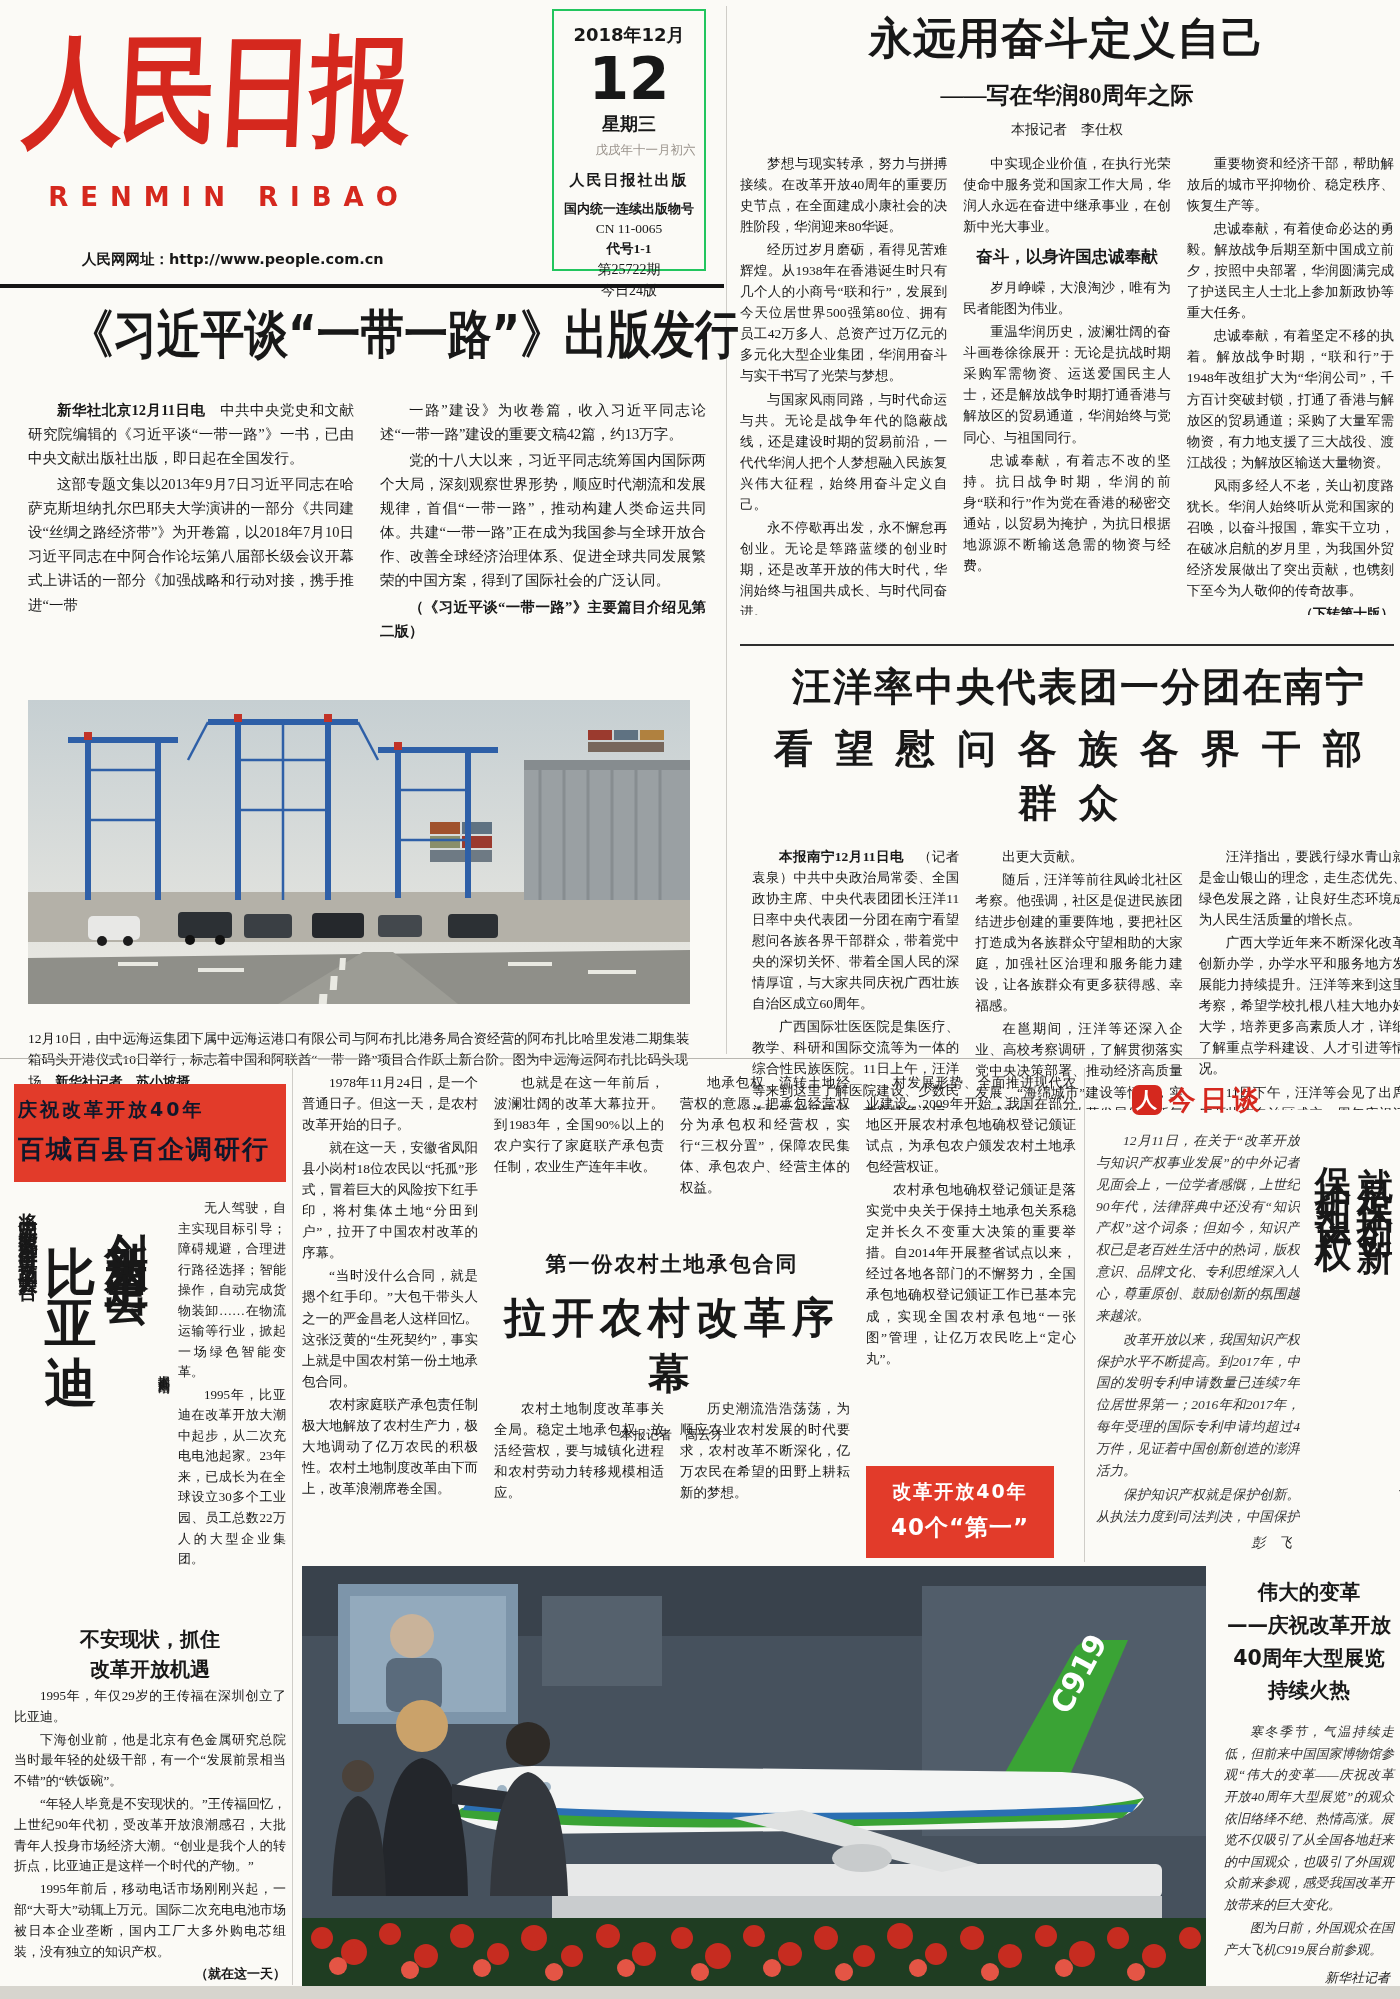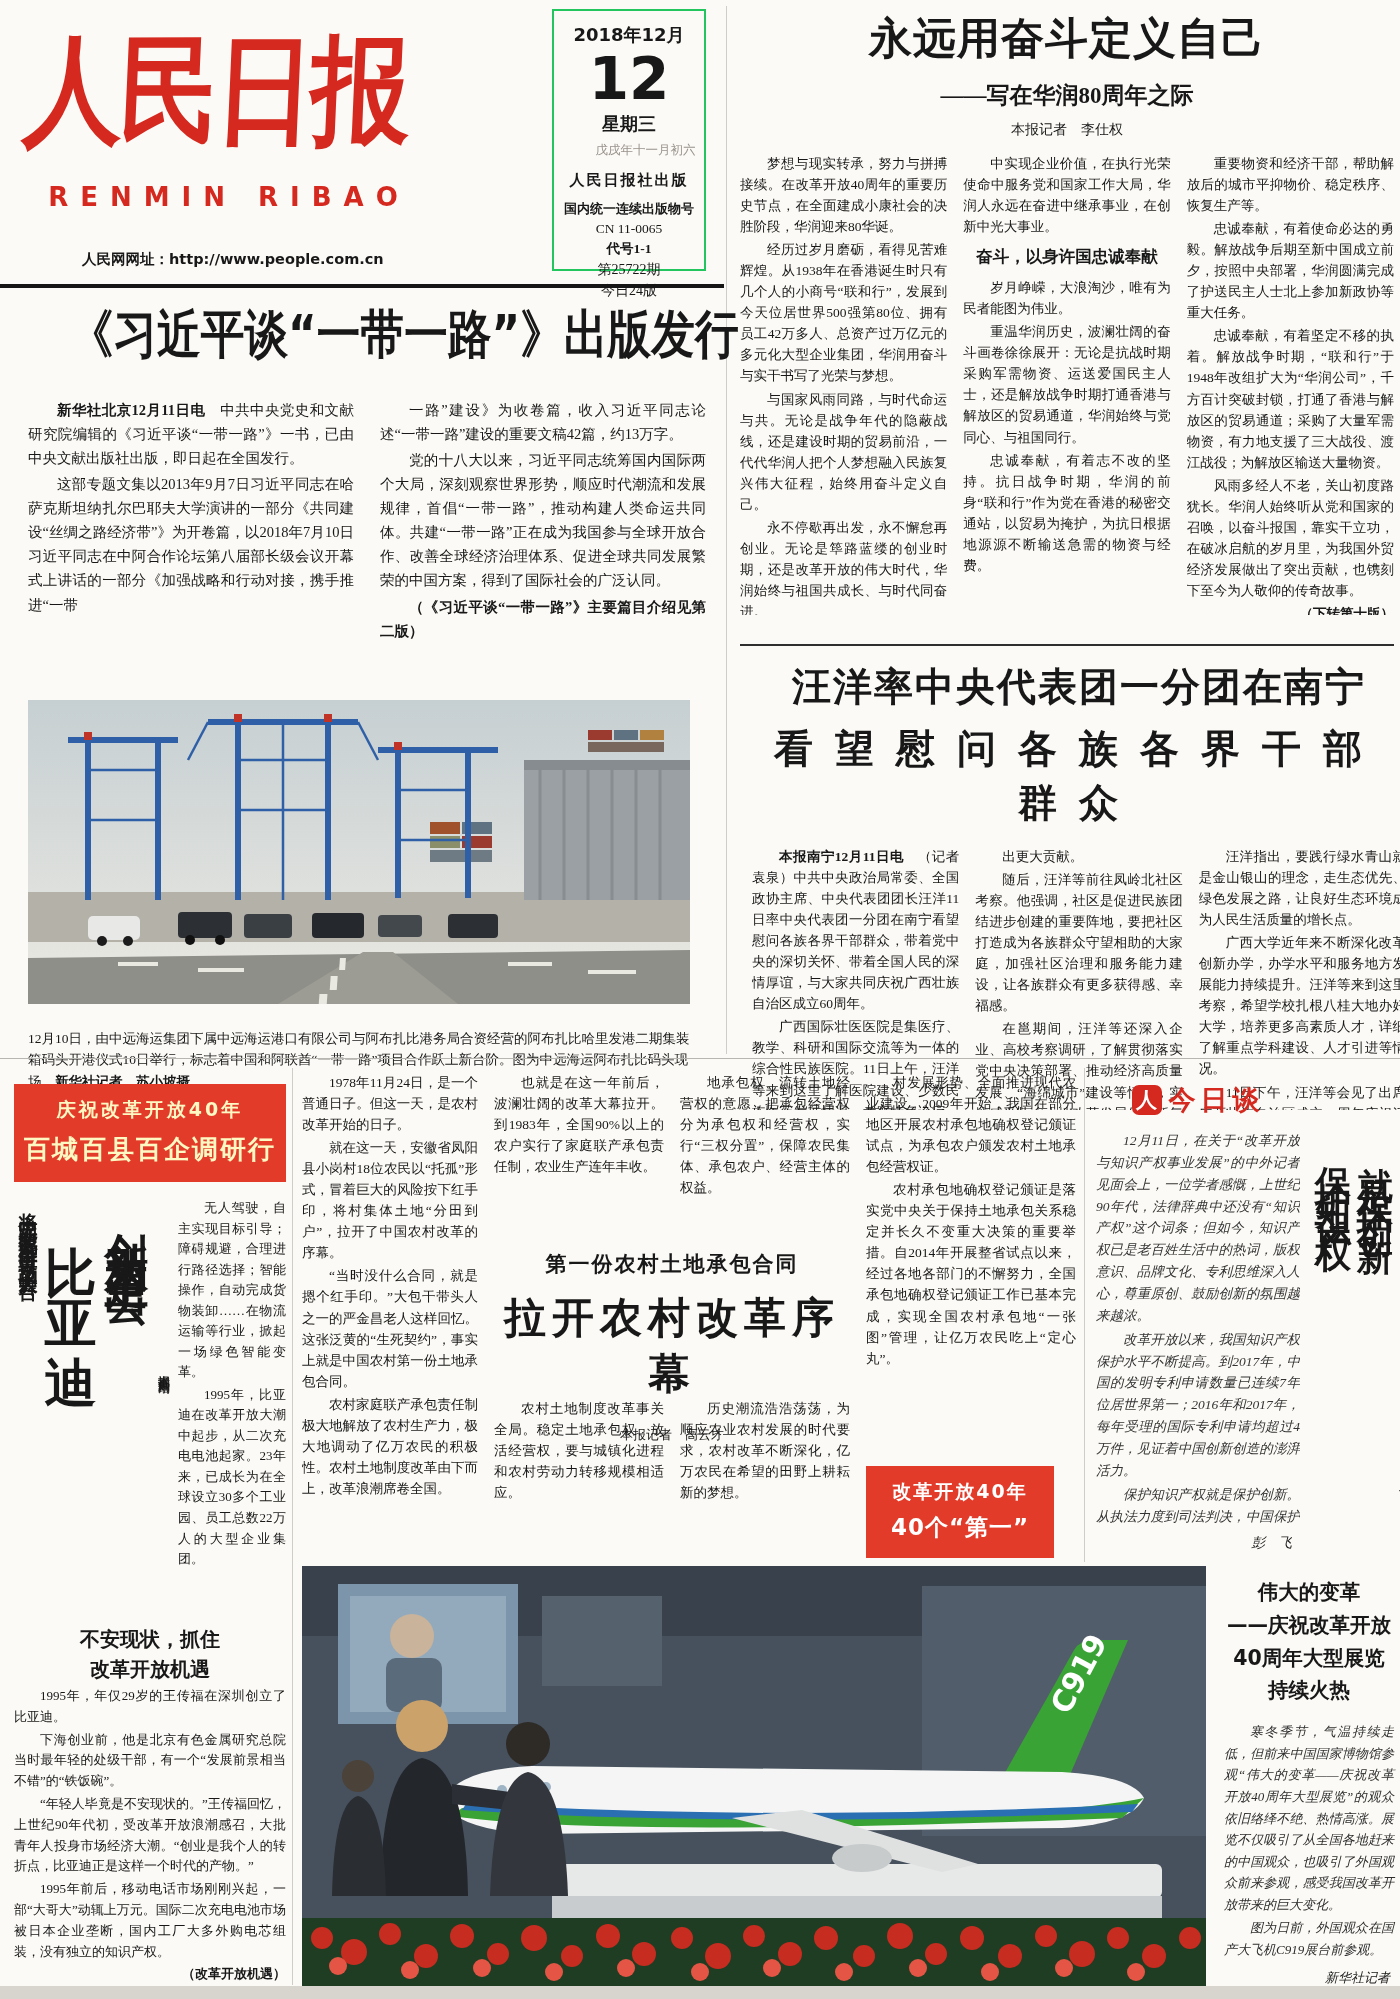--- a/index.html
+++ b/index.html
@@ -57,21 +57,21 @@
   .wy-l1{font-size:39px;font-weight:bold;text-align:center;letter-spacing:2px;}
   .wy-l2{font-size:39px;font-weight:bold;text-align:center;letter-spacing:22px;margin-top:8px;}
   .wy-cols{margin-top:16px;gap:16px;height:264px;}
   
   #hrule-mid{left:0;top:1058px;width:1400px;height:1px;background:#b8b6b0;}
   #vr1{left:292px;top:1068px;height:917px;}
   #vr2{left:1084px;top:1068px;height:494px;}
   #bottom-strip{left:0;top:1986px;width:1400px;height:13px;background:#d7d5ce;}
   
   #byd{left:14px;top:1072px;width:272px;}
-  #byd-banner{background:#e23b2a;color:#fef9c3;text-align:center;padding:13px 4px 15px;margin-top:12px;}
+  #byd-banner{background:#e23b2a;color:#0f172a;text-align:left;padding:13px 4px 15px;margin-top:12px;}
   #byd-banner .b1{font-size:19px;letter-spacing:3px;}
   #byd-banner .b2{font-size:26px;letter-spacing:2px;margin-top:9px;}
   .byd-mid{display:flex;height:408px;margin-top:16px;overflow:hidden;}
   .vert{writing-mode:vertical-rl;}
   .v-kicker{width:28px;font-size:19px;font-weight:bold;letter-spacing:4px;line-height:28px;}
   .v-title-main{width:58px;font-size:52px;letter-spacing:55px;line-height:58px;padding-top:6px;}
   .v-title-sub{width:54px;font-size:44px;letter-spacing:8px;line-height:54px;}
   .v-byline{width:20px;font-size:12px;padding-top:168px;line-height:20px;}
   .byd-intro{flex:1;overflow:hidden;padding-left:4px;}
   .byd-intro p{font-size:13px;line-height:1.58;}
@@ -325,21 +325,21 @@
     </div>
     <div class="byd-subhead hei">
       <div>不安现状，抓住</div>
       <div>改革开放机遇</div>
     </div>
     <div class="byd-body">
       <p>1995年，年仅29岁的王传福在深圳创立了比亚迪。</p>
       <p>下海创业前，他是北京有色金属研究总院当时最年轻的处级干部，有一个“发展前景相当不错”的“铁饭碗”。</p>
       <p>“年轻人毕竟是不安现状的。”王传福回忆，上世纪90年代初，受改革开放浪潮感召，大批青年人投身市场经济大潮。“创业是我个人的转折点，比亚迪正是这样一个时代的产物。”</p>
       <p>1995年前后，移动电话市场刚刚兴起，一部“大哥大”动辄上万元。国际二次充电电池市场被日本企业垄断，国内工厂大多外购电芯组装，没有独立的知识产权。</p>
-      <p class="jump">（改革开放机遇）</p>
+      <p class="jump">（就在这一天）</p>
     </div>
   </div>
 
   <div class="abs bt" id="land">
     <div class="land-row">
       <div class="land-c1">
         <p>1978年11月24日，是一个普通日子。但这一天，是农村改革开始的日子。</p>
         <p>就在这一天，安徽省凤阳县小岗村18位农民以“托孤”形式，冒着巨大的风险按下红手印，将村集体土地“分田到户”，拉开了中国农村改革的序幕。</p>
         <p>“当时没什么合同，就是摁个红手印。”大包干带头人之一的严金昌老人这样回忆。这张泛黄的“生死契约”，事实上就是中国农村第一份土地承包合同。</p>
         <p>农村家庭联产承包责任制极大地解放了农村生产力，极大地调动了亿万农民的积极性。农村土地制度改革由下而上，改革浪潮席卷全国。</p>

